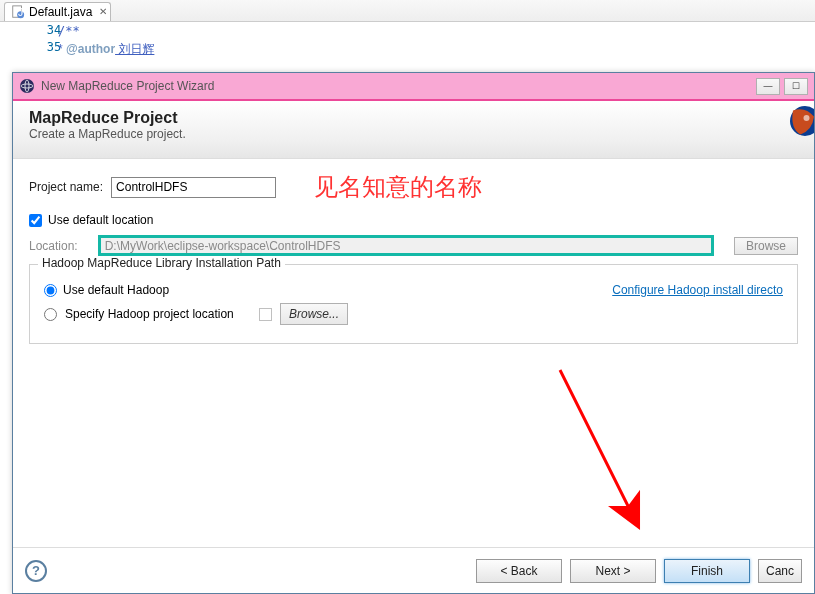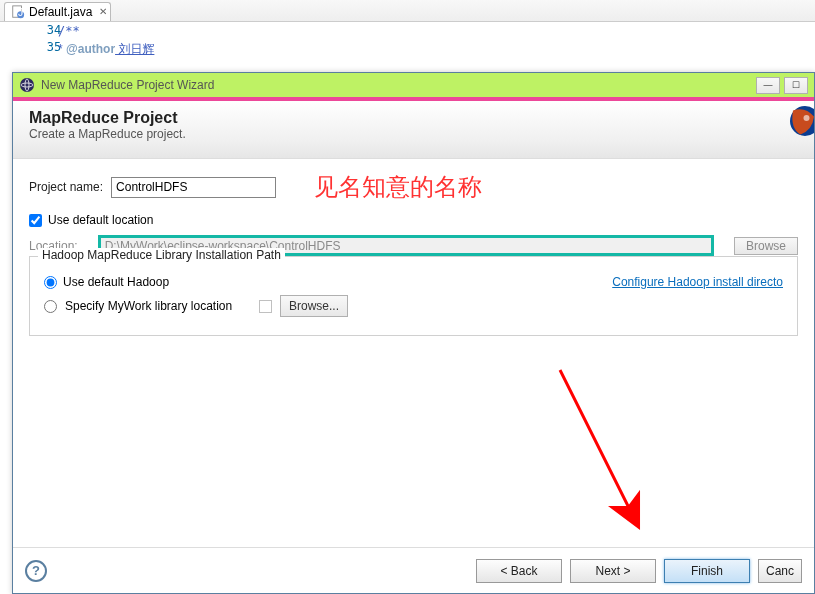--- a/index.html
+++ b/index.html
@@ -15,21 +15,21 @@
 .editor-gutter div { line-height: 17px; font-family: Consolas, monospace; font-size: 12px; }
 .editor-line { position: absolute; left: 58px; font-family: Consolas, monospace; font-size: 12px; }
 .line34 { top: 24px; color: #3f5fbf; }
 .line35 { top: 41px; }
 .line35 .star { color: #3f5fbf; }
 .line35 .author-tag { color: #7f9fbf; font-weight: bold; }
 .line35 .author-name { color: #3f5fbf; text-decoration: underline; }
 
 
 .dialog { position: absolute; left: 12px; top: 72px; right: 0; bottom: 0; background: #fff; border: 1px solid #5a7fa0; box-shadow: 0 0 6px rgba(0,0,0,.2); }
-.title-bar { height: 28px; background: #bef264; display: flex; align-items: center; padding: 0 6px; border-bottom: 4px solid #ec4899; }
+.title-bar { height: 28px; background: #f9a8d4; display: flex; align-items: center; padding: 0 6px; border-bottom: 2px solid #ec4899; }
 .eclipse-icon { width: 16px; height: 16px; margin-right: 6px; }
 .title-text { color: #555; }
 .window-controls { margin-left: auto; display: flex; gap: 4px; }
 .win-btn { width: 24px; height: 17px; border: 1px solid #b0b0b0; background: linear-gradient(#f8f8f8,#e8e8e8); display: flex; align-items: center; justify-content: center; font-size: 9px; color: #333; }
 
 .banner { height: 58px; background: linear-gradient(#fff,#f0f0f0 70%,#e6e6e6); border-bottom: 1px solid #ddd; padding: 8px 16px; position: relative; }
 .banner h2 { font-size: 16px; font-weight: bold; color: #222; }
 .banner p { color: #555; }
 .banner-icon { position: absolute; right: 0; top: 2px; width: 30px; height: 44px; overflow: hidden; }
 
@@ -39,28 +39,28 @@
 .text-input { flex: 0 0 126px; height: 21px; border: 1px solid #848484; padding: 0 4px; background: #fff; }
 .annotation { color: #ff3232; font-size: 24px; font-family: SimSun, serif; }
 
 .checkbox-row { display: flex; align-items: center; gap: 6px; margin: 10px 0 8px; }
 .checkbox-row input { width: 13px; height: 13px; }
 .loc-row { display: flex; align-items: center; gap: 20px; }
 .loc-row label { color: #8a8a8a; }
 .loc-input { flex: 1; height: 21px; border: 3px solid #14b8a6; background: #f0f0f0; color: #8a8a8a; padding: 0 4px; }
 .browse-btn { min-width: 64px; height: 18px; border: 1px solid #b0b0b0; background: linear-gradient(#f8f8f8,#e8e8e8); color: #8a8a8a; padding: 0 6px; }
 
-.group { border: 1px solid #d0d0d0; margin-top: 0; padding: 12px 14px; position: relative; }
+.group { border: 1px solid #d0d0d0; margin-top: 8px; padding: 12px 14px; position: relative; }
 .group-title { position: absolute; top: -9px; left: 8px; background: #fff; padding: 0 4px; color: #222; }
 .radio-row { display: flex; align-items: center; margin: 6px 0; gap: 6px; }
 .radio-row input { width: 13px; height: 13px; }
 .config-link { color: #0a6ebd; text-decoration: underline; margin-left: auto; }
 .hadoop-loc { display: flex; align-items: center; gap: 8px; }
 .hadoop-input { width: 252px; height: 21px; border: 1px solid #c0c0c0; background: #fff; }
-.browse2 { min-width: 64px; height: 22px; border: 1px solid #b0b0b0; background: linear-gradient(#f8f8f8,#e8e8e8); color: #333; padding: 0 8px; }
+.browse2 { min-width: 64px; height: 22px; border: 1px solid #b0b0b0; background: linear-gradient(#f8f8f8,#e8e8e8); color: #333; padding: 0 8px; font-style: italic; }
 
 .button-bar { position: absolute; left: 0; right: 0; bottom: 0; height: 46px; border-top: 1px solid #ddd; display: flex; align-items: center; padding: 0 12px; gap: 8px; }
 .help-icon { width: 22px; height: 22px; border: 2px solid #5a7fa0; border-radius: 50%; color: #5a7fa0; display: flex; align-items: center; justify-content: center; font-size: 13px; font-weight: bold; }
 .spacer { flex: 1; }
 .wiz-btn { min-width: 86px; height: 24px; border: 1px solid #999; background: linear-gradient(#fdfdfd,#e6e6e6); color: #222; }
 .wiz-btn.primary { border: 1px solid #3c7fb1; background: linear-gradient(#eaf3fb,#c4e0f7); box-shadow: 0 0 3px #7fb8e8; }
 
 
 .arrow-svg { position: absolute; left: 0; top: 0; width: 100%; height: 100%; pointer-events: none; }
 </style>
@@ -135,21 +135,21 @@
 
       <div class="group">
         <span class="group-title">Hadoop MapReduce Library Installation Path</span>
         <div class="radio-row">
           <input type="radio" name="hadoop" checked="" style="">
           <label>Use default Hadoop</label>
           <a href="#" class="config-link">Configure Hadoop install directo</a>
         </div>
         <div class="radio-row hadoop-loc">
           <input type="radio" name="hadoop" style="">
-          <label style="width:186px">Specify MyWork library location</label>
+          <label style="width:186px">Specify Hadoop project location</label>
           <input class="hadoop-input" style="">
           <button class="browse2">Browse...</button>
         </div>
       </div>
     </div>
 
     <div class="button-bar">
       <div class="help-icon">?</div>
       <div class="spacer"></div>
       <button class="wiz-btn">&lt; Back</button>

